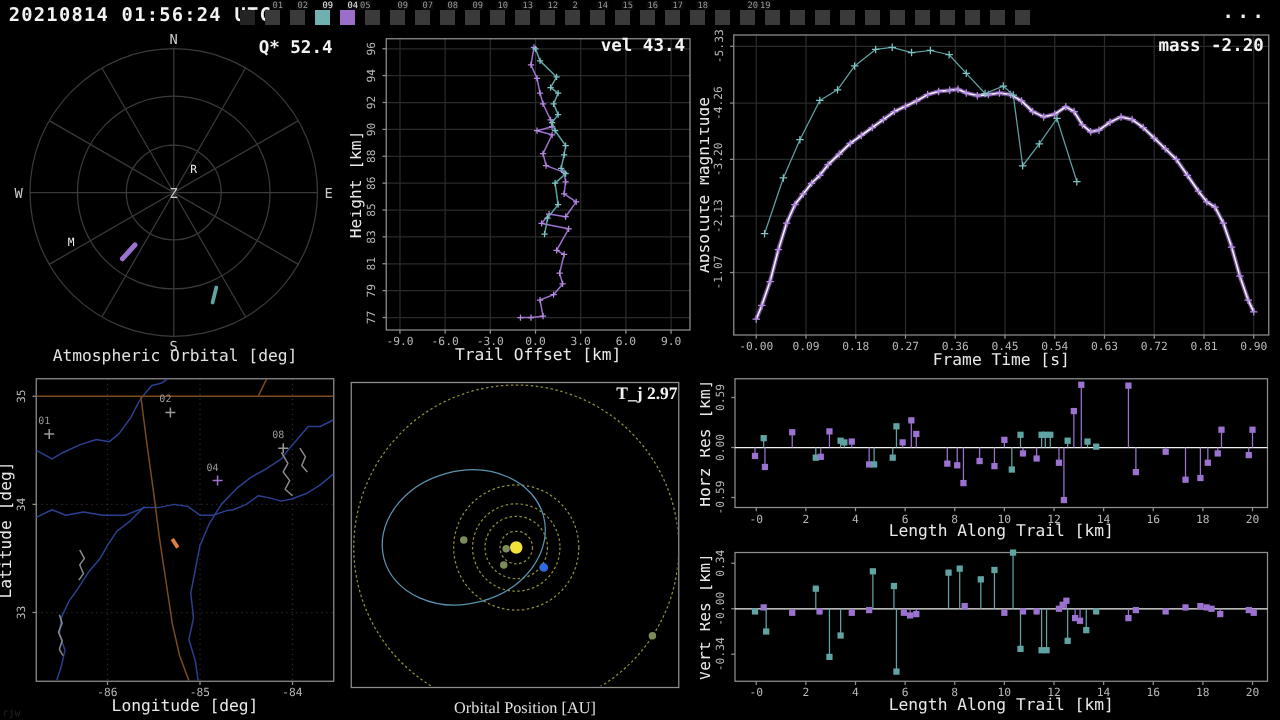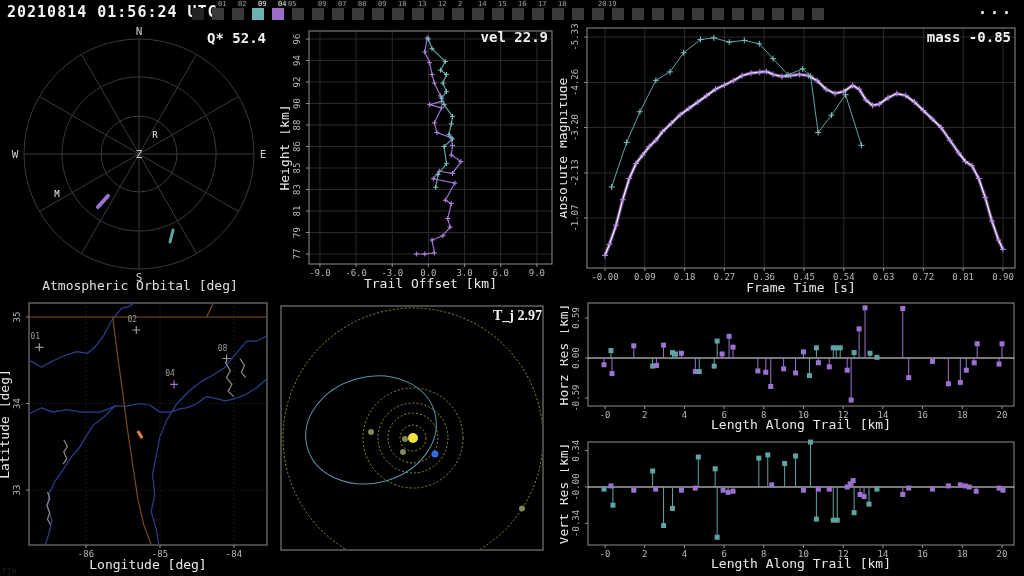--- a/index.html
+++ b/index.html
@@ -205,21 +205,21 @@
         <path d="M161.58050000000003 80.57499999999993H166.58050000000003M164.08050000000003 78.07499999999993V83.07499999999993" stroke="#7fc4c4" stroke-width="1" fill="none"></path>
         <path d="M170.0155 92.40000000000003H175.0155M172.5155 89.90000000000003V94.90000000000003" stroke="#7fc4c4" stroke-width="1" fill="none"></path>
         <path d="M168.81050000000002 99.92500000000007H173.81050000000002M171.31050000000002 97.42500000000007V102.42500000000007" stroke="#7fc4c4" stroke-width="1" fill="none"></path>
         <path d="M166.4005 110.67500000000007H171.4005M168.9005 108.17500000000007V113.17500000000007" stroke="#7fc4c4" stroke-width="1" fill="none"></path>
         <path d="M170.0155 114.97499999999997H175.0155M172.5155 112.47499999999997V117.47499999999997" stroke="#7fc4c4" stroke-width="1" fill="none"></path>
         <path d="M161.58050000000003 122.5H166.58050000000003M164.08050000000003 120V125" stroke="#7fc4c4" stroke-width="1" fill="none"></path>
         <path d="M163.9905 139.69999999999993H168.9905M166.4905 137.19999999999993V142.19999999999993" stroke="#7fc4c4" stroke-width="1" fill="none"></path>
         <path d="M155.55550000000002 150.44999999999993H160.55550000000002M158.05550000000002 147.94999999999993V152.94999999999993" stroke="#7fc4c4" stroke-width="1" fill="none"></path>
         <path d="M153.1455 163.34999999999997H158.1455M155.6455 160.84999999999997V165.84999999999997" stroke="#7fc4c4" stroke-width="1" fill="none"></path>
       </svg>
-    <div class="stat" style="top:5px;right:12px;">vel 22.9</div>
+    <div class="stat" style="top:5px;right:12px;">vel 43.4</div>
   </div>
 
   <div class="panel" style="left:560px;top:24px;width:464px;height:272px;">
     <svg id="c-mass" width="464" height="272">
         <line x1="45" y1="4" x2="45" y2="244" stroke="#2a2a2a" stroke-width="1" stroke-dasharray="none"></line>
         <line x1="45" y1="244" x2="45" y2="247" stroke="#8f8f8f" stroke-width="1"></line>
         <text x="45" y="256" font-size="9" fill="#b8b8b8" text-anchor="middle" font-family="DejaVu Sans Mono, monospace">-0.00</text>
         <line x1="84.798" y1="4" x2="84.798" y2="244" stroke="#2a2a2a" stroke-width="1" stroke-dasharray="none"></line>
         <line x1="84.798" y1="244" x2="84.798" y2="247" stroke="#8f8f8f" stroke-width="1"></line>
         <text x="84.798" y="256" font-size="9" fill="#b8b8b8" text-anchor="middle" font-family="DejaVu Sans Mono, monospace">0.09</text>
@@ -336,21 +336,21 @@
         <path d="M196.3278 19.798400000000008H202.3278M199.3278 16.798400000000008V22.798400000000008" stroke="#7fc4c4" stroke-width="1" fill="none"></path>
         <path d="M210.036 34.66989999999999H216.036M213.036 31.66989999999999V37.66989999999999" stroke="#7fc4c4" stroke-width="1" fill="none"></path>
         <path d="M225.0708 50.81609999999999H231.0708M228.0708 47.81609999999999V53.81609999999999" stroke="#7fc4c4" stroke-width="1" fill="none"></path>
         <path d="M239.6634 44.8675H245.6634M242.6634 41.8675V47.8675" stroke="#7fc4c4" stroke-width="1" fill="none"></path>
         <path d="M247.62300000000002 52.0908H253.62300000000002M250.62300000000002 49.0908V55.0908" stroke="#7fc4c4" stroke-width="1" fill="none"></path>
         <path d="M255.1404 108.6025H261.1404M258.1404 105.6025V111.6025" stroke="#7fc4c4" stroke-width="1" fill="none"></path>
         <path d="M268.40639999999996 91.1816H274.40639999999996M271.40639999999996 88.1816V94.1816" stroke="#7fc4c4" stroke-width="1" fill="none"></path>
         <path d="M282.5568 70.7864H288.5568M285.5568 67.7864V73.7864" stroke="#7fc4c4" stroke-width="1" fill="none"></path>
         <path d="M298.476 121.34950000000002H304.476M301.476 118.34950000000002V124.34950000000002" stroke="#7fc4c4" stroke-width="1" fill="none"></path>
       </svg>
-    <div class="stat" style="top:5px;right:13px;">mass -0.85</div>
+    <div class="stat" style="top:5px;right:13px;">mass -2.20</div>
   </div>
 
   <div class="panel" style="left:0;top:296px;width:280px;height:280px;">
     <svg id="c-map" width="280" height="280">
         <clipPath id="mapclip">
           <rect x="29" y="7" width="238" height="242"></rect>
         </clipPath>
         <line x1="86" y1="7" x2="86" y2="249" stroke="#2a2a2a" stroke-width="1" stroke-dasharray="1 3"></line>
         <line x1="86" y1="249" x2="86" y2="252" stroke="#8f8f8f" stroke-width="1"></line>
         <text x="86" y="261" font-size="9" fill="#b8b8b8" text-anchor="middle" font-family="DejaVu Sans Mono, monospace">-86</text>
@@ -412,20 +412,21 @@
           <ellipse cx="91.00999999999999" cy="133.94" rx="66.04" ry="53.04" fill="none" stroke="#5b93ad" stroke-width="1" transform="rotate(-15 91.00999999999999 133.94)"></ellipse>
           <circle cx="133" cy="142" r="5" fill="#f2e33c"></circle>
           <circle cx="124.94" cy="143.04" r="3" fill="#7d8a5a"></circle>
           <circle cx="122.99" cy="156.04" r="3" fill="#7d8a5a"></circle>
           <circle cx="154.97" cy="157.99" r="3.5" fill="#2e6be0"></circle>
           <circle cx="91.00999999999999" cy="136.02" r="3" fill="#7d8a5a"></circle>
           <circle cx="241.94" cy="212.59" r="3" fill="#7d8a5a"></circle>
         </g>
       </svg>
     <div class="stat" style="top:12px;right:18px;">T_j 2.97</div>
+    <div class="ptitle" style="bottom:2px;">Orbital Position [AU]</div>
   </div>
 
   <div class="panel" style="left:560px;top:296px;width:464px;height:280px;">
     <svg id="c-horz" width="464" height="140" style="top:0;">
         <line x1="45" y1="110" x2="45" y2="113" stroke="#8f8f8f" stroke-width="1"></line>
         <text x="45" y="122" font-size="9" fill="#b8b8b8" text-anchor="middle" font-family="DejaVu Sans Mono, monospace">-0</text>
         <line x1="84.7" y1="110" x2="84.7" y2="113" stroke="#8f8f8f" stroke-width="1"></line>
         <text x="84.7" y="122" font-size="9" fill="#b8b8b8" text-anchor="middle" font-family="DejaVu Sans Mono, monospace">2</text>
         <line x1="124.4" y1="110" x2="124.4" y2="113" stroke="#8f8f8f" stroke-width="1"></line>
         <text x="124.4" y="122" font-size="9" fill="#b8b8b8" text-anchor="middle" font-family="DejaVu Sans Mono, monospace">4</text>

